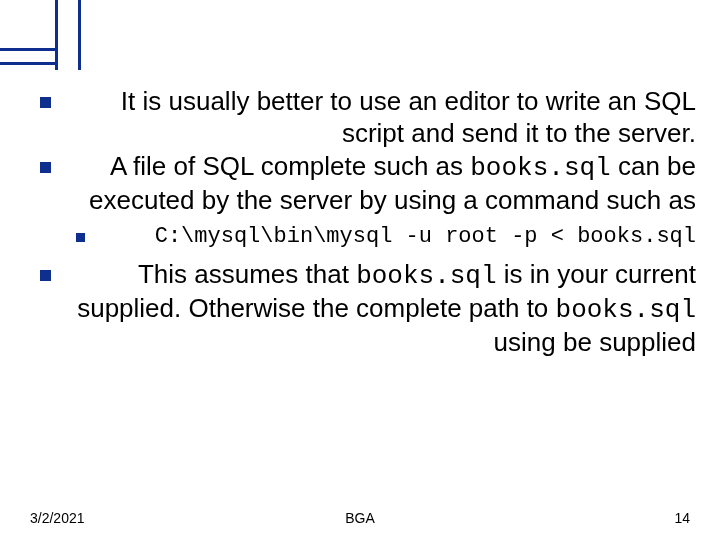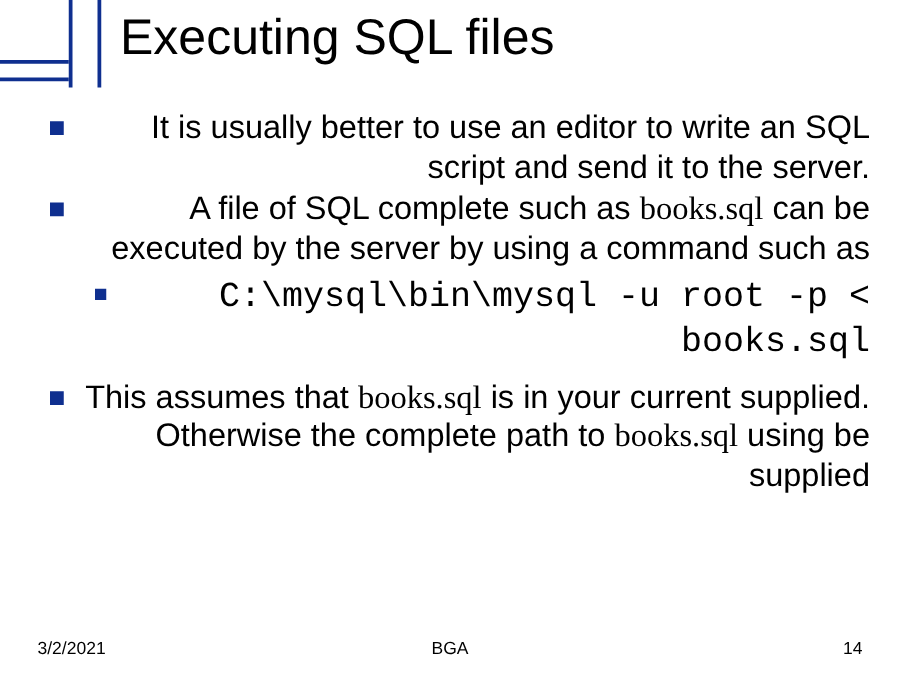--- a/index.html
+++ b/index.html
@@ -71,35 +71,35 @@
     background: #0f2f8f;
   }
   ul.lvl2 {
     list-style: none;
     margin: 6px 0 8px 0;
     padding: 0;
   }
   ul.lvl2 > li {
     position: relative;
     padding-left: 32px;
-    font-size: 28px;
+    font-size: 22px;
     line-height: 1.3;
     font-family: "Courier New", monospace;
   }
   ul.lvl2 > li::before {
     content: "";
     position: absolute;
     left: 8px;
     top: 10px;
     width: 9px;
     height: 9px;
     background: #0f2f8f;
   }
   .mono {
-    font-family: Liberation Serif, serif;
+    font-family: Liberation Mono, monospace;
   }
   .footer {
     position: absolute;
     left: 0;
     right: 0;
     bottom: 14px;
     font-size: 14px;
     color: #000;
   }
   .footer .date { position: absolute; left: 30px; bottom: 0; }
@@ -108,21 +108,20 @@
 </style>
 </head>
 <body>
 
 <div class="slide">
   <div class="rule-v a"></div>
   <div class="rule-v b"></div>
   <div class="rule-h a"></div>
   <div class="rule-h b"></div>
 
-  <div class="title">Executing SQL files</div>
 
   <div class="body">
     <ul class="lvl1">
       <li>
         <span>It is usually better to use an editor to write an SQL script and send it to the server.</span>
       </li>
       <li>
         <span>A file of SQL complete such as </span><span class="mono">books.sql</span><span> can be executed by the server by using a command such as</span>
         <ul class="lvl2">
           <li>

